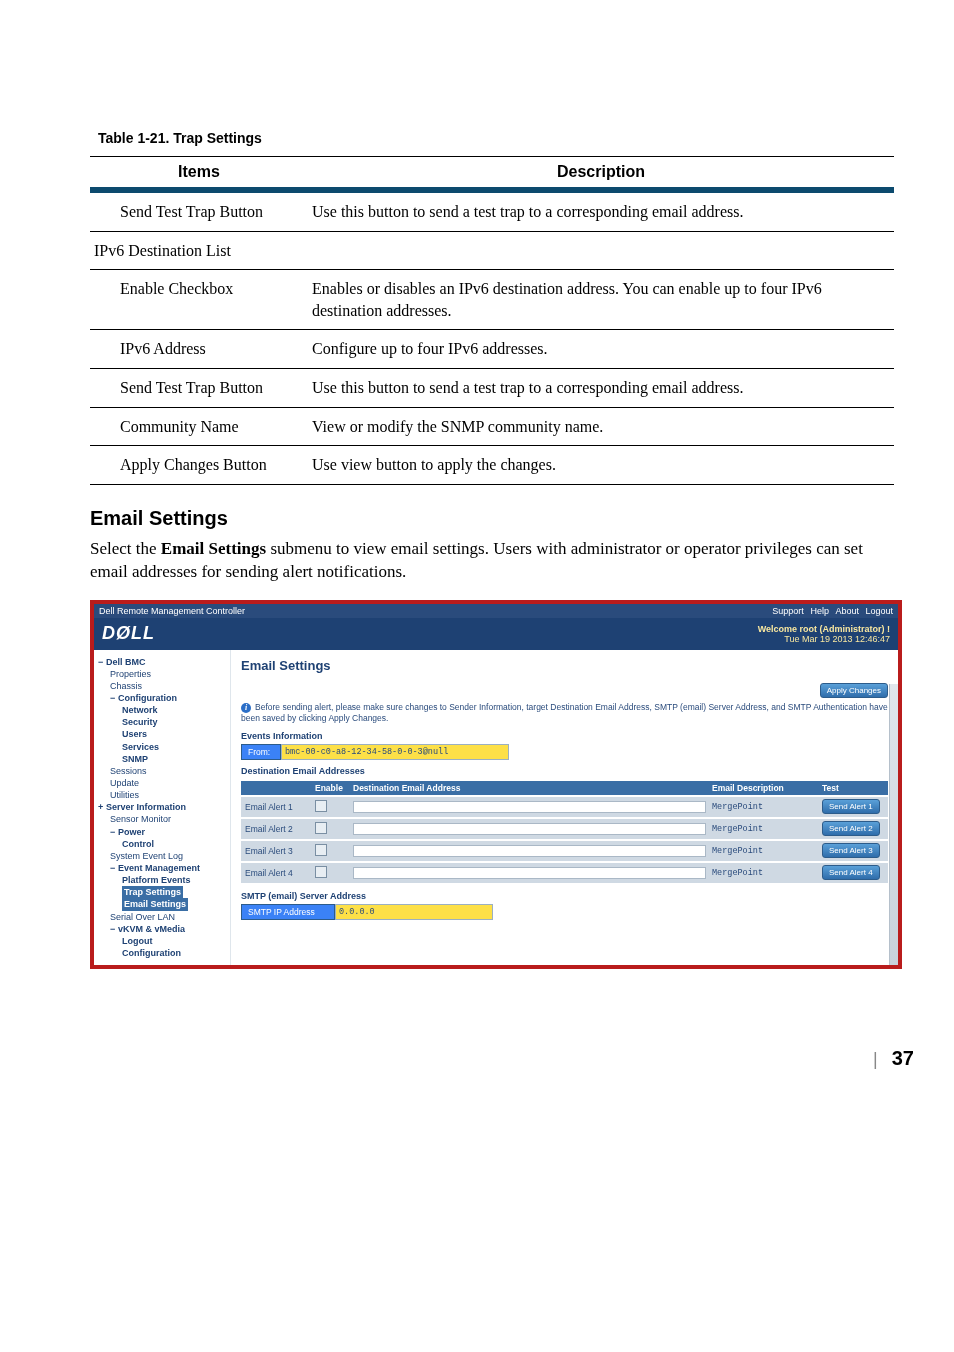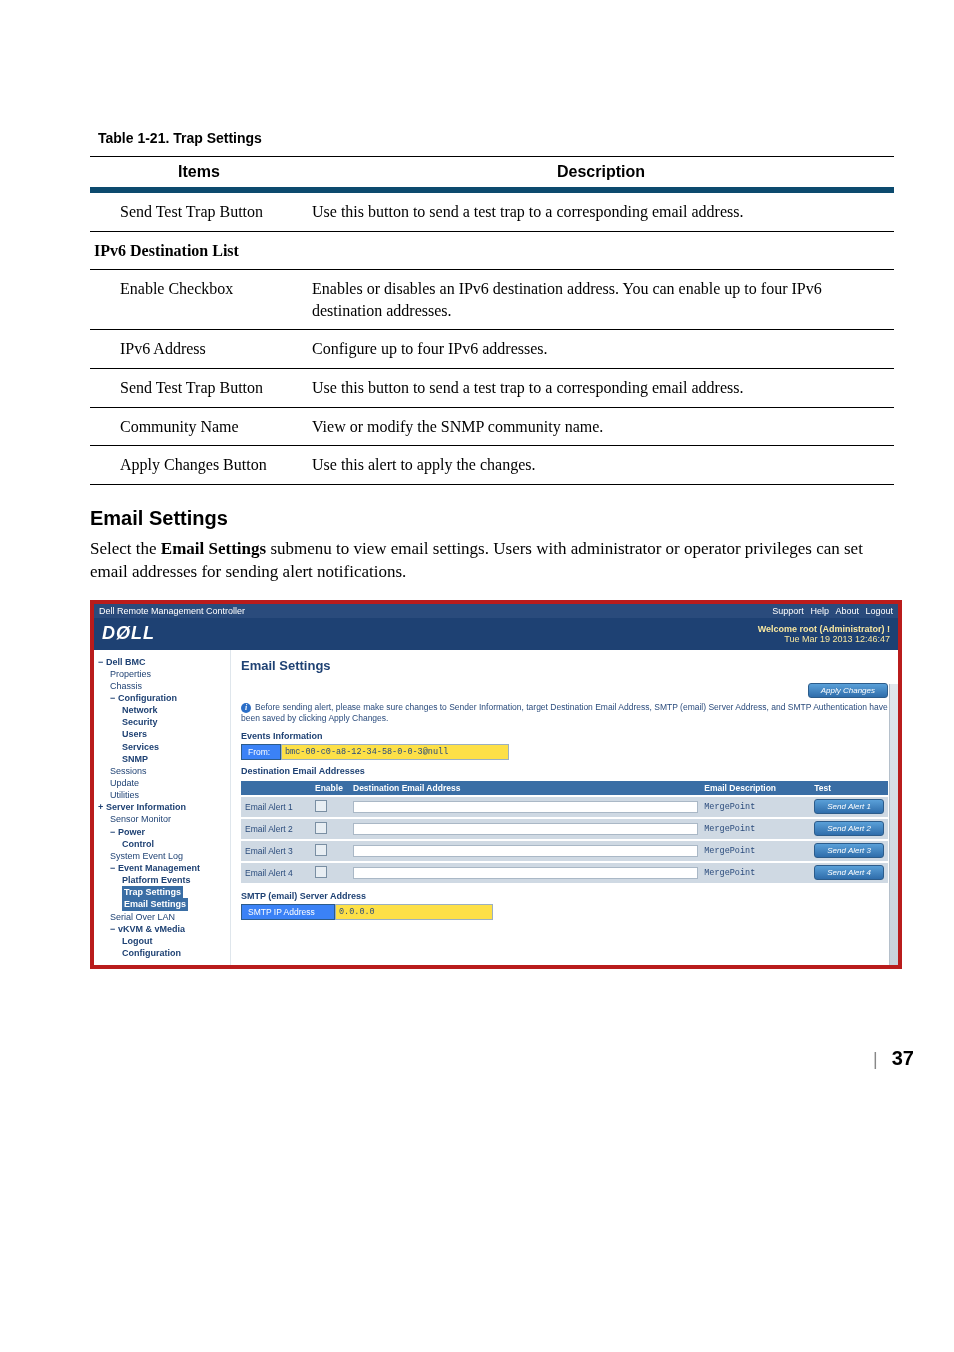--- a/index.html
+++ b/index.html
@@ -37,21 +37,21 @@
   table.trap td {
     vertical-align: top;
     padding: 8px 4px;
     border-bottom: 1px solid #000;
     line-height: 1.35;
   }
   table.trap td.indent {
     padding-left: 30px;
   }
   table.trap tr.section td:first-child {
-    font-weight: bold;
+    font-weight: normal;
     padding-left: 4px;
   }
   table.trap tr.last td {
     border-bottom: 1.5px solid #000;
   }
   h2.email {
     font-family: Arial, Helvetica, sans-serif;
     font-size: 20px;
     font-weight: bold;
     margin: 22px 0 8px 0;
@@ -142,24 +142,23 @@
     font-weight: bold;
     margin: 0 0 10px 0;
     color: #1e4173;
   }
   .apply-btn, .send-btn {
     background: linear-gradient(#5aa0d8, #2f6dab);
     color: #fff;
     border: 1px solid #2c5c8b;
     border-radius: 3px;
     font-size: 8px;
-    padding: 2px 12px;
+    padding: 2px 6px;
     cursor: pointer;
     white-space: nowrap;
-    font-style: italic;
   }
   .apply-row {
     text-align: right;
     margin-bottom: 4px;
   }
   .note {
     font-size: 8.5px;
     color: #2a4b7c;
     margin-bottom: 8px;
   }
@@ -295,21 +294,21 @@
       <tr>
         <td class="indent">Send Test Trap Button</td>
         <td>Use this button to send a test trap to a corresponding email address.</td>
       </tr>
       <tr>
         <td class="indent">Community Name</td>
         <td>View or modify the SNMP community name.</td>
       </tr>
       <tr class="last">
         <td class="indent">Apply Changes Button</td>
-        <td>Use this alert to apply the changes.</td>
+        <td>Use view button to apply the changes.</td>
       </tr>
     </tbody>
   </table>
 
   <h2 class="email">Email Settings</h2>
 
   <p class="body">
     <span>Select the </span><span class="bold-inline">Email Settings</span><span> submenu to view email settings. Users with administrator or operator privileges can set email addresses for sending alert notifications.</span>
   </p>
 

